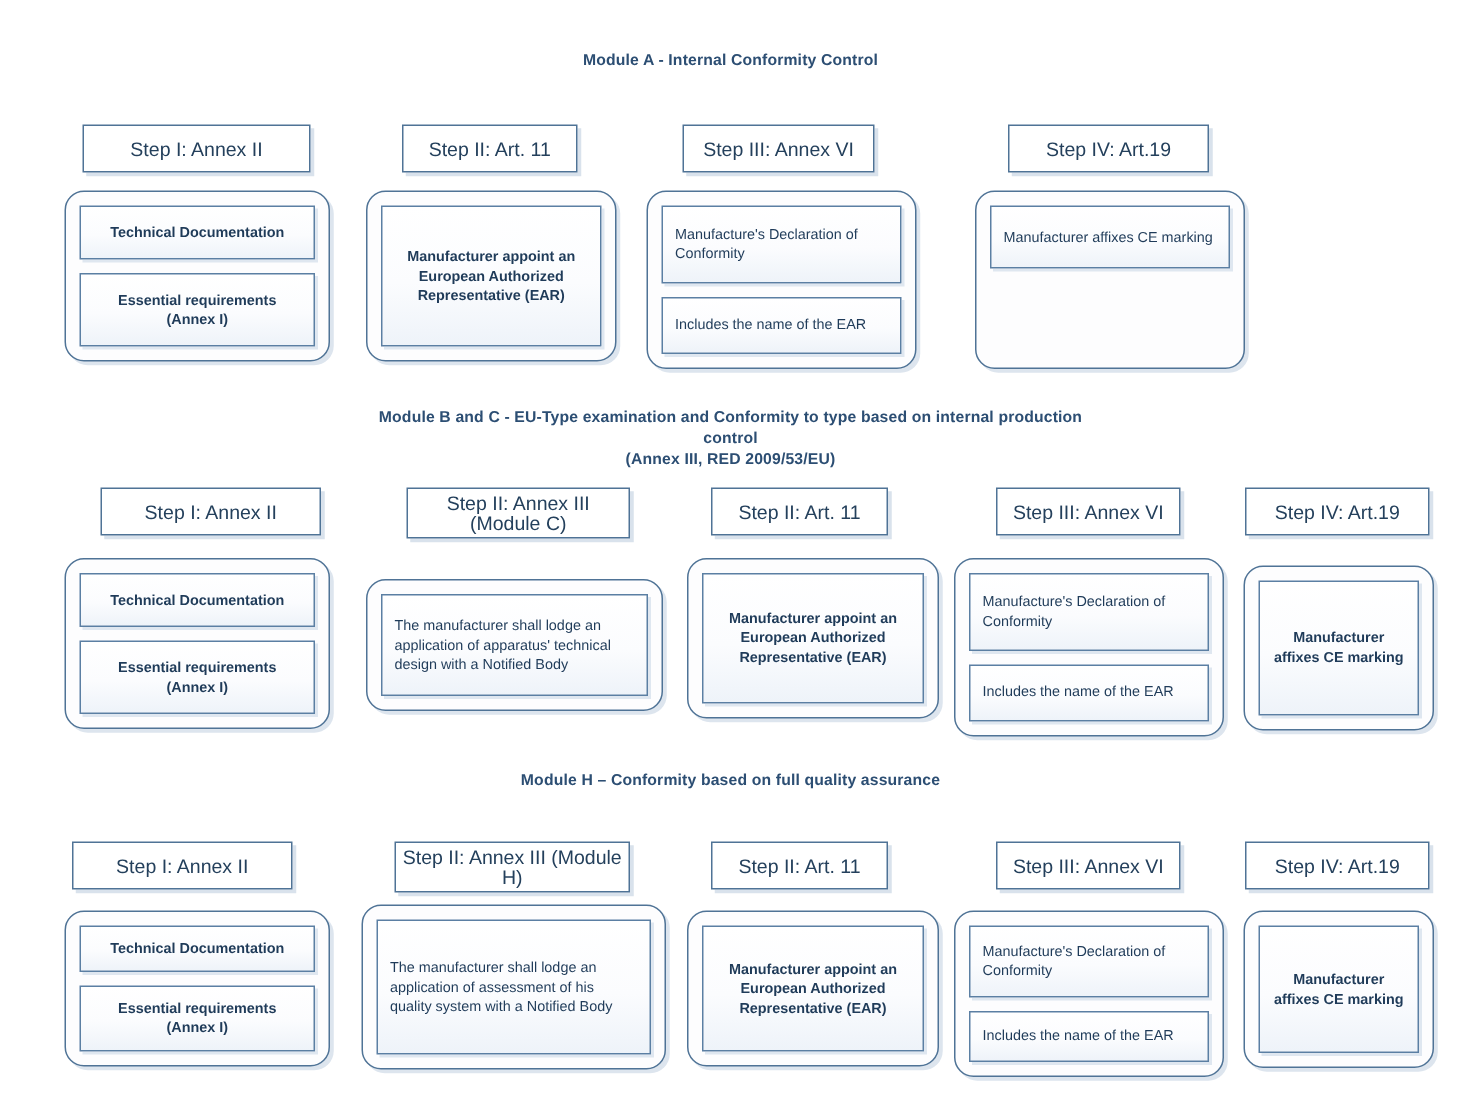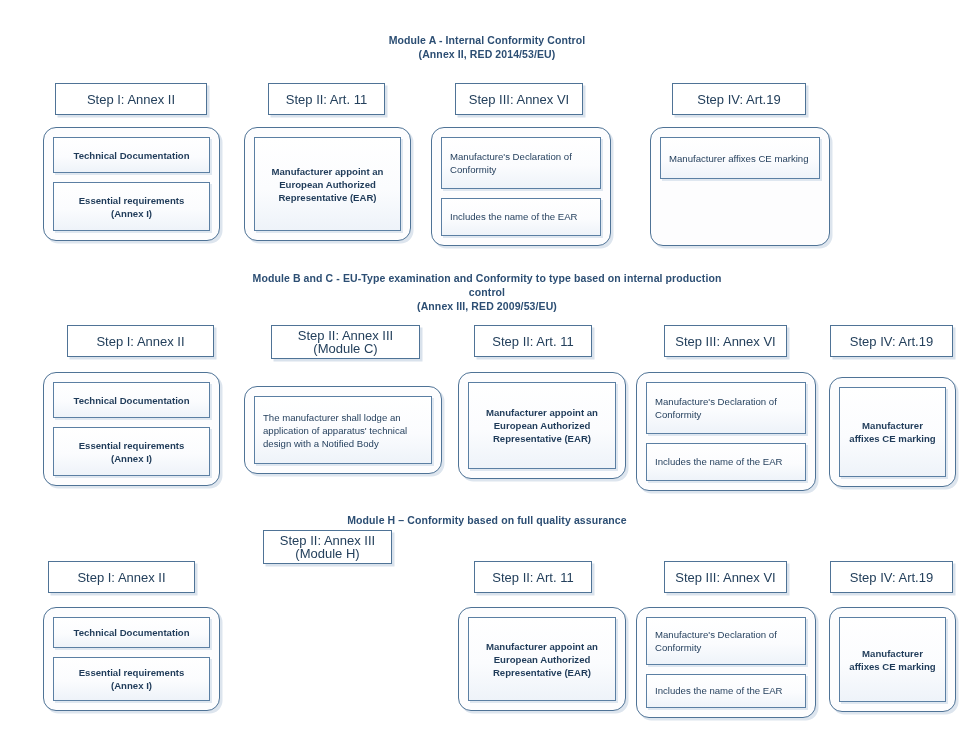--- a/index.html
+++ b/index.html
@@ -90,21 +90,20 @@
   .inner.fill   { flex: 1 1 auto; }
   .gap { height: 9px; flex: 0 0 auto; }
 </style>
 </head>
 <body>
 
 <div class="canvas">
 
   <div class="section-title" id="title-a">
     <span>Module A - Internal Conformity Control</span>
-    <span class="sub">(Annex II, RED 2014/53/EU)</span>
   </div>
 
   <div class="step-head" style="left:55px;  top:83px;  width:152px; height:32px;">Step I: Annex II</div>
   <div class="step-head" style="left:268px; top:83px;  width:117px; height:32px;">Step II: Art. 11</div>
   <div class="step-head" style="left:455px; top:83px;  width:128px; height:32px;">Step III:  Annex VI</div>
   <div class="step-head" style="left:672px; top:83px;  width:134px; height:32px;">Step IV: Art.19</div>
 
   <div class="cell" style="left:43px;  top:127px; width:177px; height:114px;">
     <div class="inner center fill">Technical Documentation</div>
     <div class="gap"></div>
@@ -160,32 +159,35 @@
 
   <div class="cell" style="left:829px; top:377px; width:127px; height:110px;">
     <div class="inner center fill">Manufacturer affixes CE marking</div>
   </div>
 
   <div class="section-title" id="title-h">
     <span>Module H – Conformity based on full quality assurance</span>
   </div>
 
   <div class="step-head" style="left:48px;  top:561px; width:147px; height:32px;">Step I: Annex II</div>
-  <div class="step-head" style="left:263px; top:530px; width:129px; height:34px;">Step II:  Annex III  (Module H)</div>
+  <div class="step-head" style="left:263px; top:561px; width:157px; height:34px;">Step II:  Annex III  (Module H)</div>
   <div class="step-head" style="left:474px; top:561px; width:118px; height:32px;">Step II:  Art. 11</div>
   <div class="step-head" style="left:664px; top:561px; width:123px; height:32px;">Step III:  Annex VI</div>
   <div class="step-head" style="left:830px; top:561px; width:123px; height:32px;">Step IV: Art.19</div>
 
   <div class="cell" style="left:43px;  top:607px; width:177px; height:104px;">
     <div class="inner center fill">Technical Documentation</div>
     <div class="gap"></div>
     <div class="inner center fill" style="white-space: pre-line;">Essential requirements
 (Annex I)</div>
   </div>
 
+  <div class="cell" style="left:241px; top:603px; width:203px; height:110px;">
+    <div class="inner left fill">The manufacturer shall lodge an application of assessment of his quality system with a Notified Body</div>
+  </div>
 
   <div class="cell" style="left:458px; top:607px; width:168px; height:104px;">
     <div class="inner center fill">Manufacturer appoint an European Authorized Representative (EAR)</div>
   </div>
 
   <div class="cell" style="left:636px; top:607px; width:180px; height:111px;">
     <div class="inner left fill">Manufacture's Declaration of Conformity</div>
     <div class="gap"></div>
     <div class="inner left fill">Includes the name of the EAR</div>
   </div>

